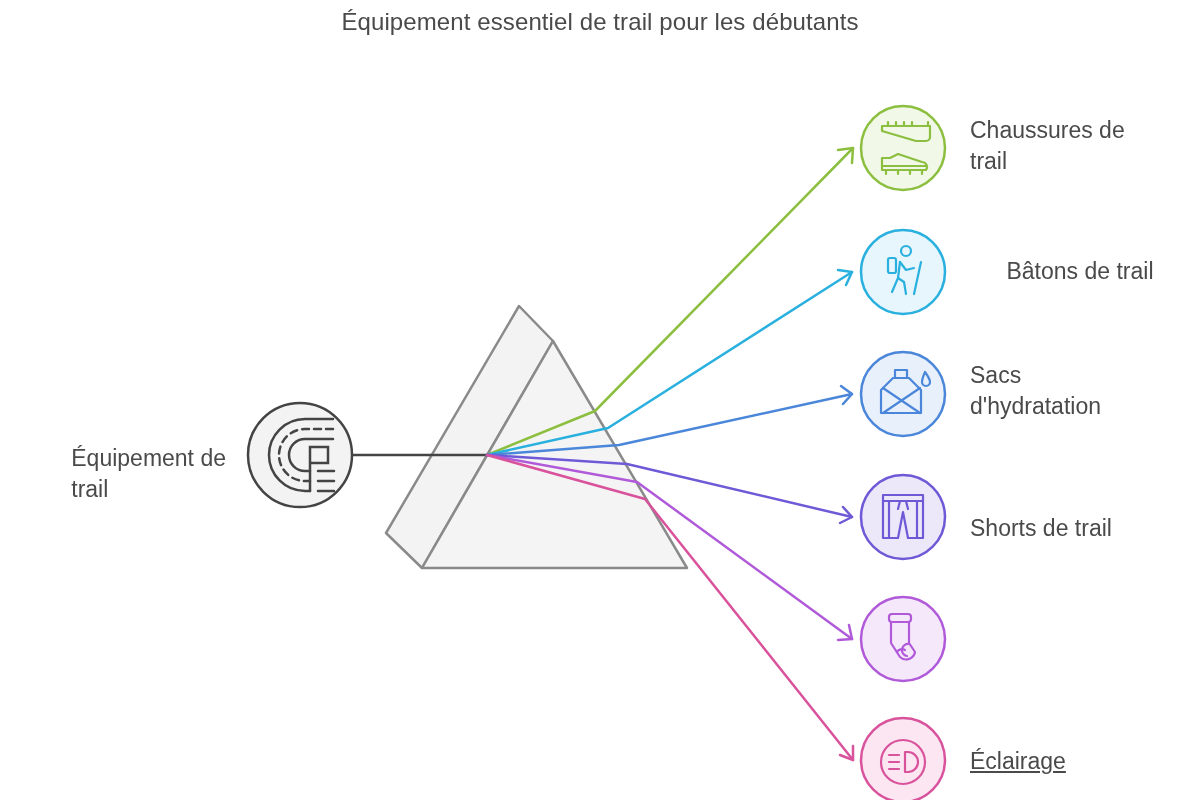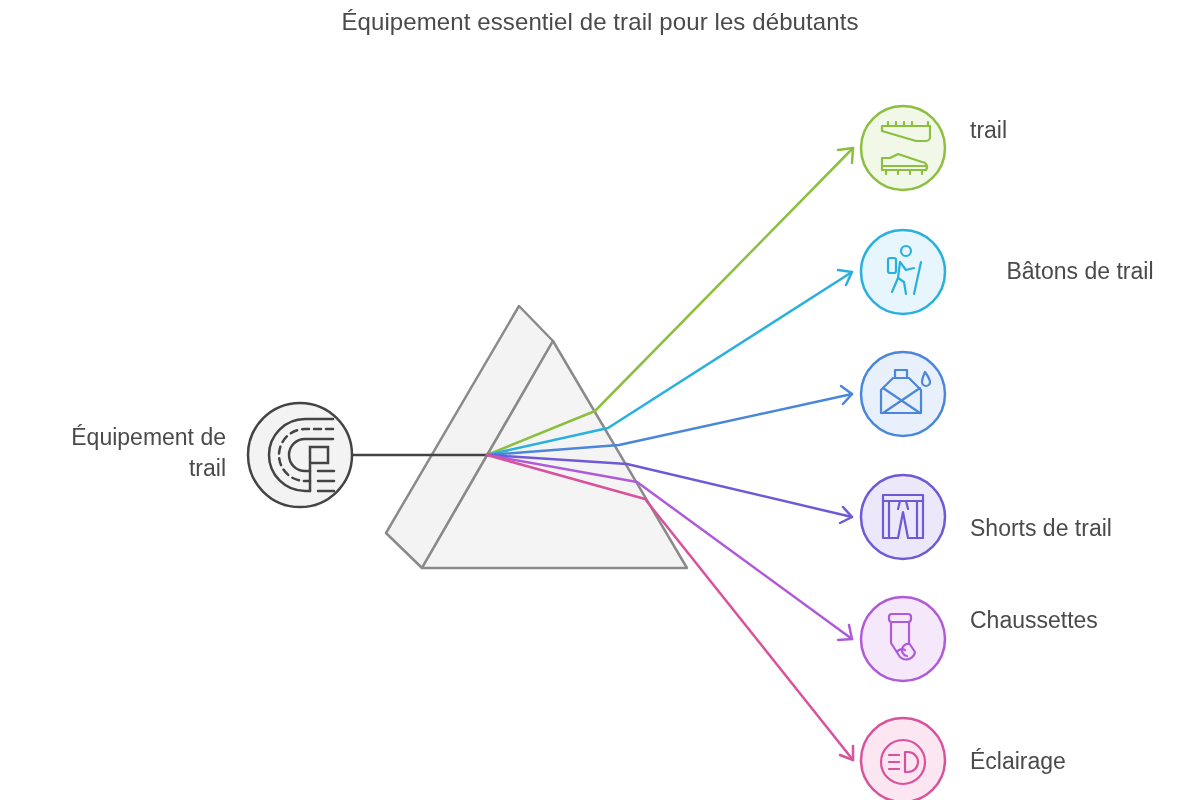--- a/index.html
+++ b/index.html
@@ -1,21 +1,21 @@
 <!DOCTYPE html>
 <html><head>
   <meta charset="utf-8">
   <style>
     html, body { margin: 0; padding: 0; background: #ffffff; }
     body { width: 1200px; height: 800px; position: relative; overflow: hidden;
            font-family: "Liberation Sans", "DejaVu Sans", sans-serif; color: #4a4a4a; }
     .title { position: absolute; left: 0; top: 8px; width: 1200px; text-align: center;
              font-size: 24px; color: #4a4a4a; letter-spacing: 0.1px; }
     svg.canvas { position: absolute; left: 0; top: 0; }
-    .src-label { position: absolute; right: 974px; top: 422px; text-align: right;
+    .src-label { position: absolute; right: 974px; top: 443px; text-align: left;
                  font-size: 23px; line-height: 31px; color: #4a4a4a; }
     .item-label { position: absolute; left: 970px; font-size: 23px; line-height: 31px; color: #4a4a4a;
                   width: 220px; }
   </style>
 </head>
 <body>
 
 <div class="title">Équipement essentiel de trail pour les débutants</div>
 
 <svg class="canvas" width="1200" height="800" viewBox="0 0 1200 800" xmlns="http://www.w3.org/2000/svg">
@@ -137,28 +137,30 @@
     </g>
   </g>
 </svg>
 
 <div class="src-label">
   <div>Équipement de</div>
   <div>trail</div>
 </div>
 
 <div class="item-label" style="top:115px;">
+  <div>Chaussures de</div>
   <div>trail</div>
 </div>
 <div class="item-label" style="top:256px;text-align:center;">
   <div>Bâtons de trail</div>
 </div>
 <div class="item-label" style="top:360px;">
+  <div>Sacs</div>
+  <div>d'hydratation</div>
 </div>
 <div class="item-label" style="top:513px;">
   <div>Shorts de trail</div>
 </div>
 <div class="item-label" style="top:605px;">
-  <div>Chaussettes</div>
 </div>
-<div class="item-label" style="top:746px;">
+<div class="item-label" style="top:746px;text-decoration:underline;">
   <div>Éclairage</div>
 </div>
 
 </body></html>

